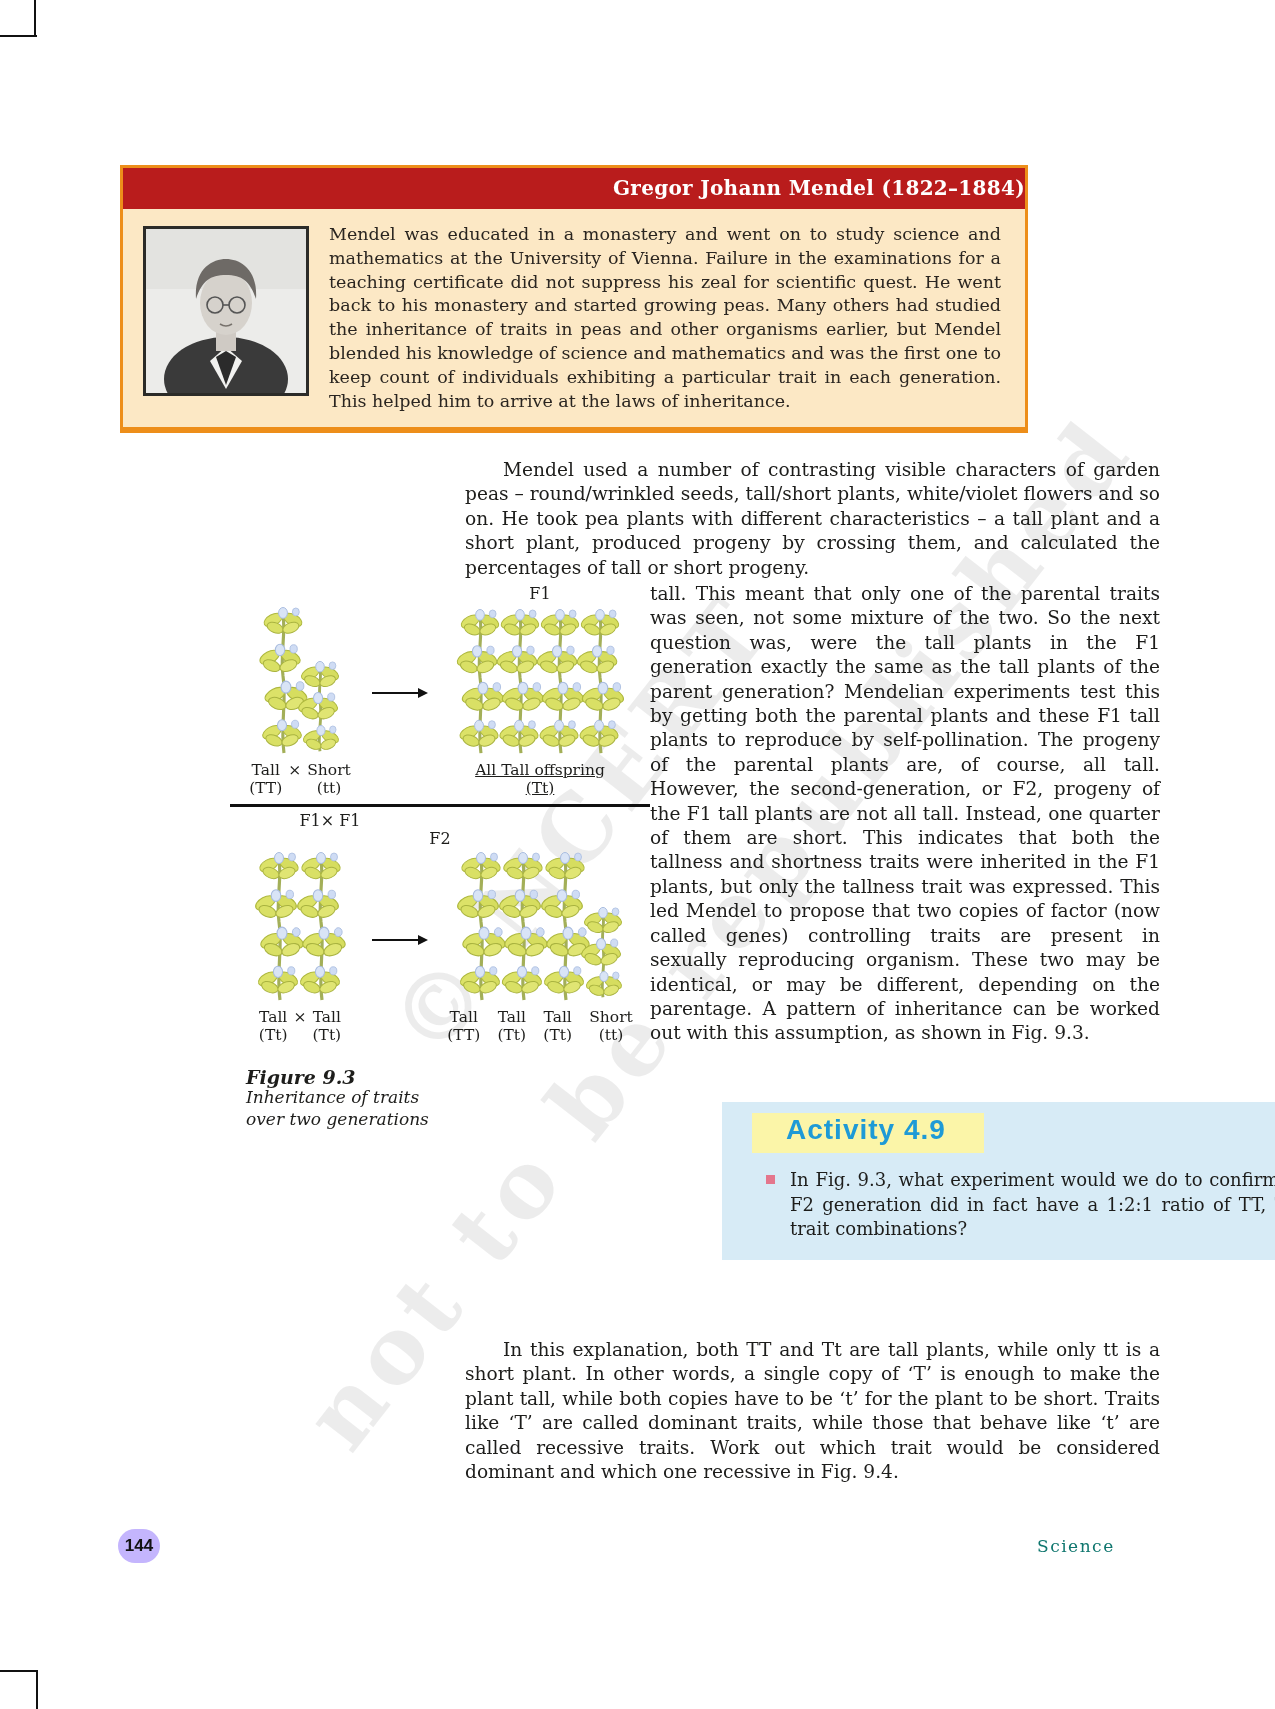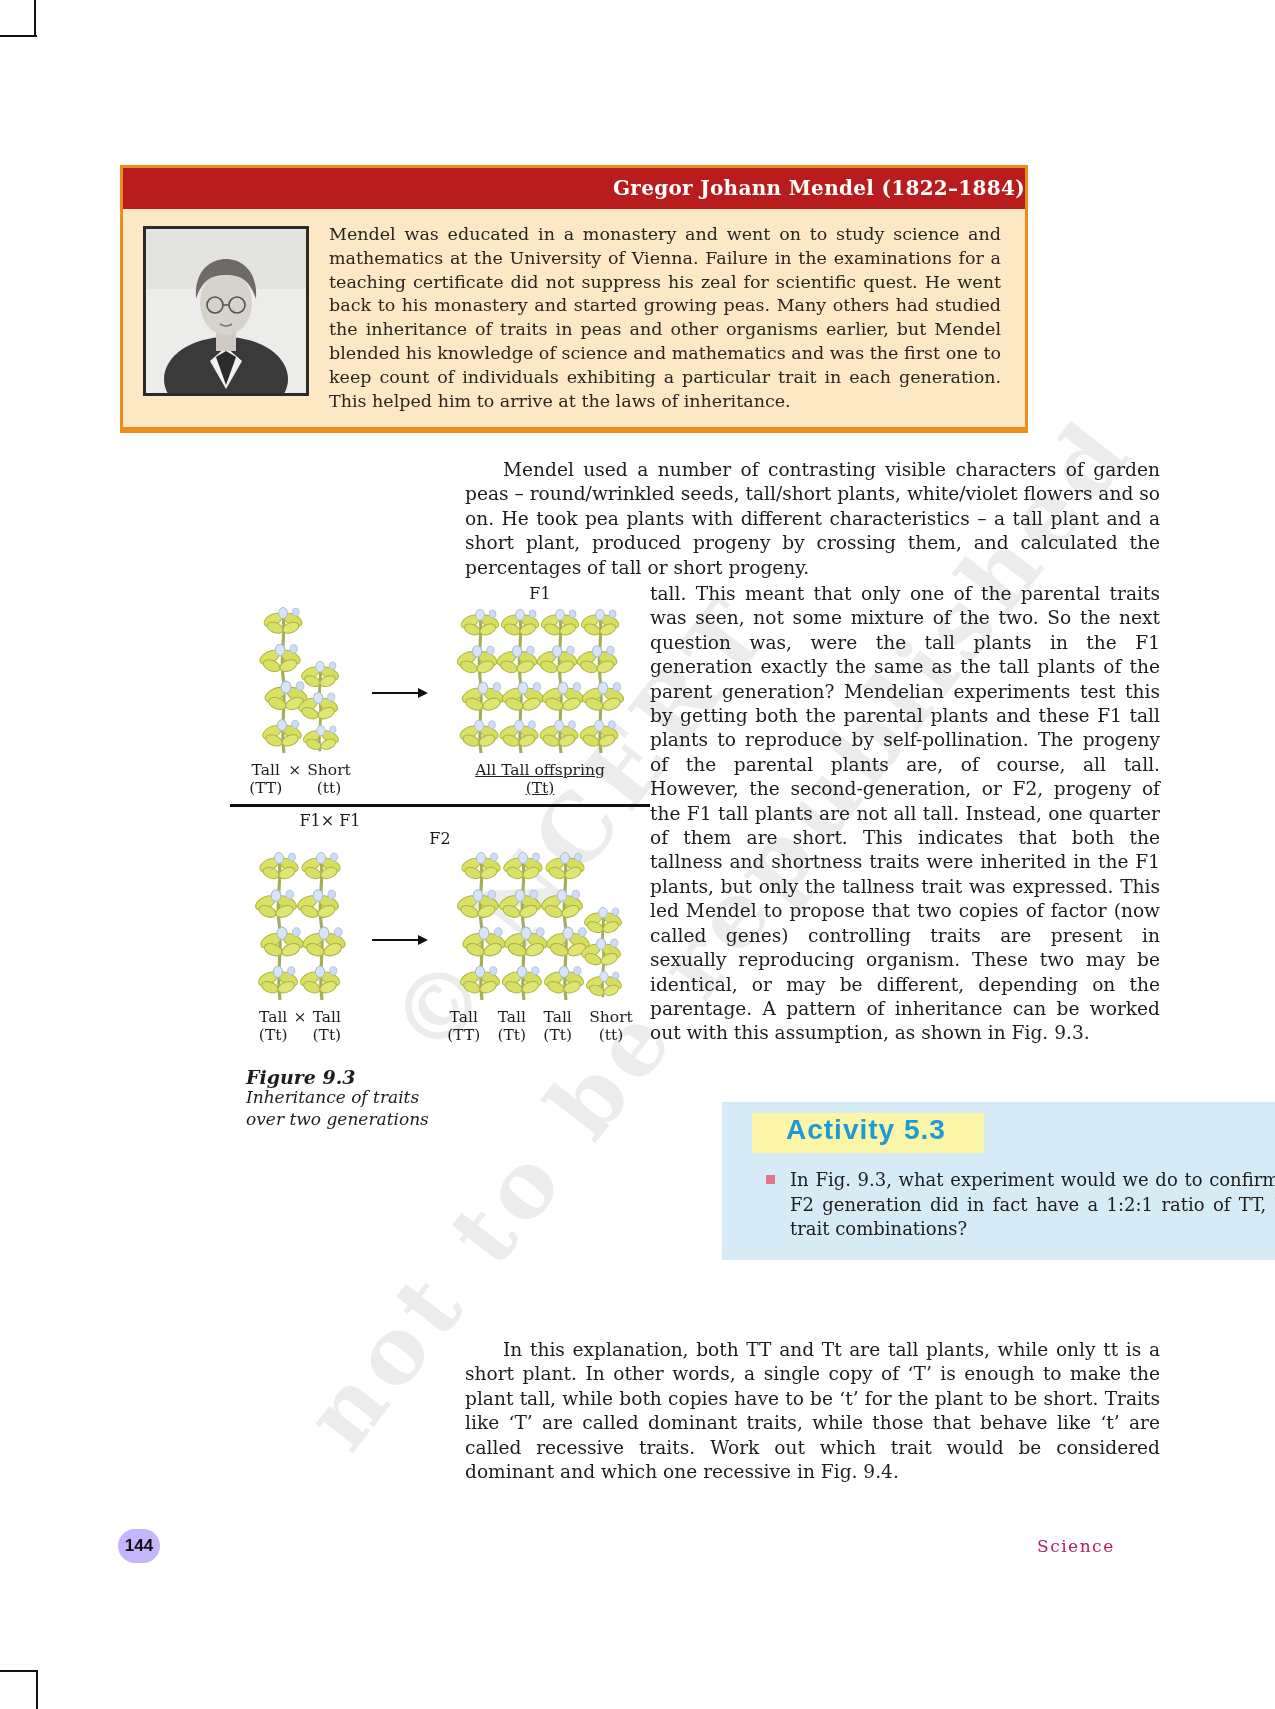--- a/index.html
+++ b/index.html
@@ -66,21 +66,21 @@
   .activity-item{margin:15px 26px 4px 68px;font-size:18px;line-height:24.5px;
                  text-align:justify;position:relative;}
   .activity-bullet{position:absolute;left:-24px;top:7px;width:9px;height:9px;
                    background:#E4768C;}
   
   .page-badge{position:absolute;left:118px;top:1529px;width:42px;height:34px;
               border-radius:17px;background:#c4b5fd;display:flex;align-items:center;
               justify-content:center;font-family:"Liberation Sans",sans-serif;
               font-weight:bold;font-size:17px;color:#131313;}
   .footer-subject{position:absolute;left:1037px;top:1536px;font-size:17px;
-                  letter-spacing:1.5px;color:#be185d;}
+                  letter-spacing:1.5px;color:#0f766e;}
   .content{position:absolute;left:120px;top:0;width:920px;height:1709px;}
 </style>
 </head>
 <body>
 
 <div class="page">
 
   <svg width="0" height="0" style="position:absolute" aria-hidden="true">
     <defs>
       <g id="clump">
@@ -279,21 +279,21 @@
           <div class="t">Figure 9.3</div>
           <div class="c">Inheritance of traits</div>
           <div class="c">over two generations</div>
         </div>
       </div>
       <span>tall. This meant that only one of the parental traits was seen, not some mixture of the two. So the next question was, were the tall plants in the F1 generation exactly the same as the tall plants of the parent generation? Mendelian experiments test this by getting both the parental plants and these F1 tall plants to reproduce by self-pollination. The progeny of the parental plants are, of course, all tall. However, the second-generation, or F2, progeny of the F1 tall plants are not all tall. Instead, one quarter of them are short. This indicates that both the tallness and shortness traits were inherited in the F1 plants, but only the tallness trait was expressed. This led Mendel to propose that two copies of factor (now called genes) controlling traits are present in sexually reproducing organism. These two may be identical, or may be different, depending on the parentage. A pattern of inheritance can be worked out with this assumption, as shown in Fig. 9.3.</span>
 
       
       <div class="activity">
         <div class="activity-tag">
-          <span class="activity-title">Activity 5.3</span>
+          <span class="activity-title">Activity 4.9</span>
         </div>
         <div class="activity-item">
           <span class="activity-bullet"></span>
           <span>In Fig. 9.3, what experiment would we do to confirm that the F2 generation did in fact have a 1:2:1 ratio of TT, Tt and tt trait combinations?</span>
         </div>
       </div>
     </div>
 
     <div class="para p3 indent" style="position:absolute;">In this explanation, both TT and Tt are tall plants, while only tt is a short plant. In other words, a single copy of ‘T’ is enough to make the plant tall, while both copies have to be ‘t’ for the plant to be short. Traits like ‘T’ are called dominant traits, while those that behave like ‘t’ are called recessive traits. Work out which trait would be considered dominant and which one recessive in Fig. 9.4.</div>
   </div>

